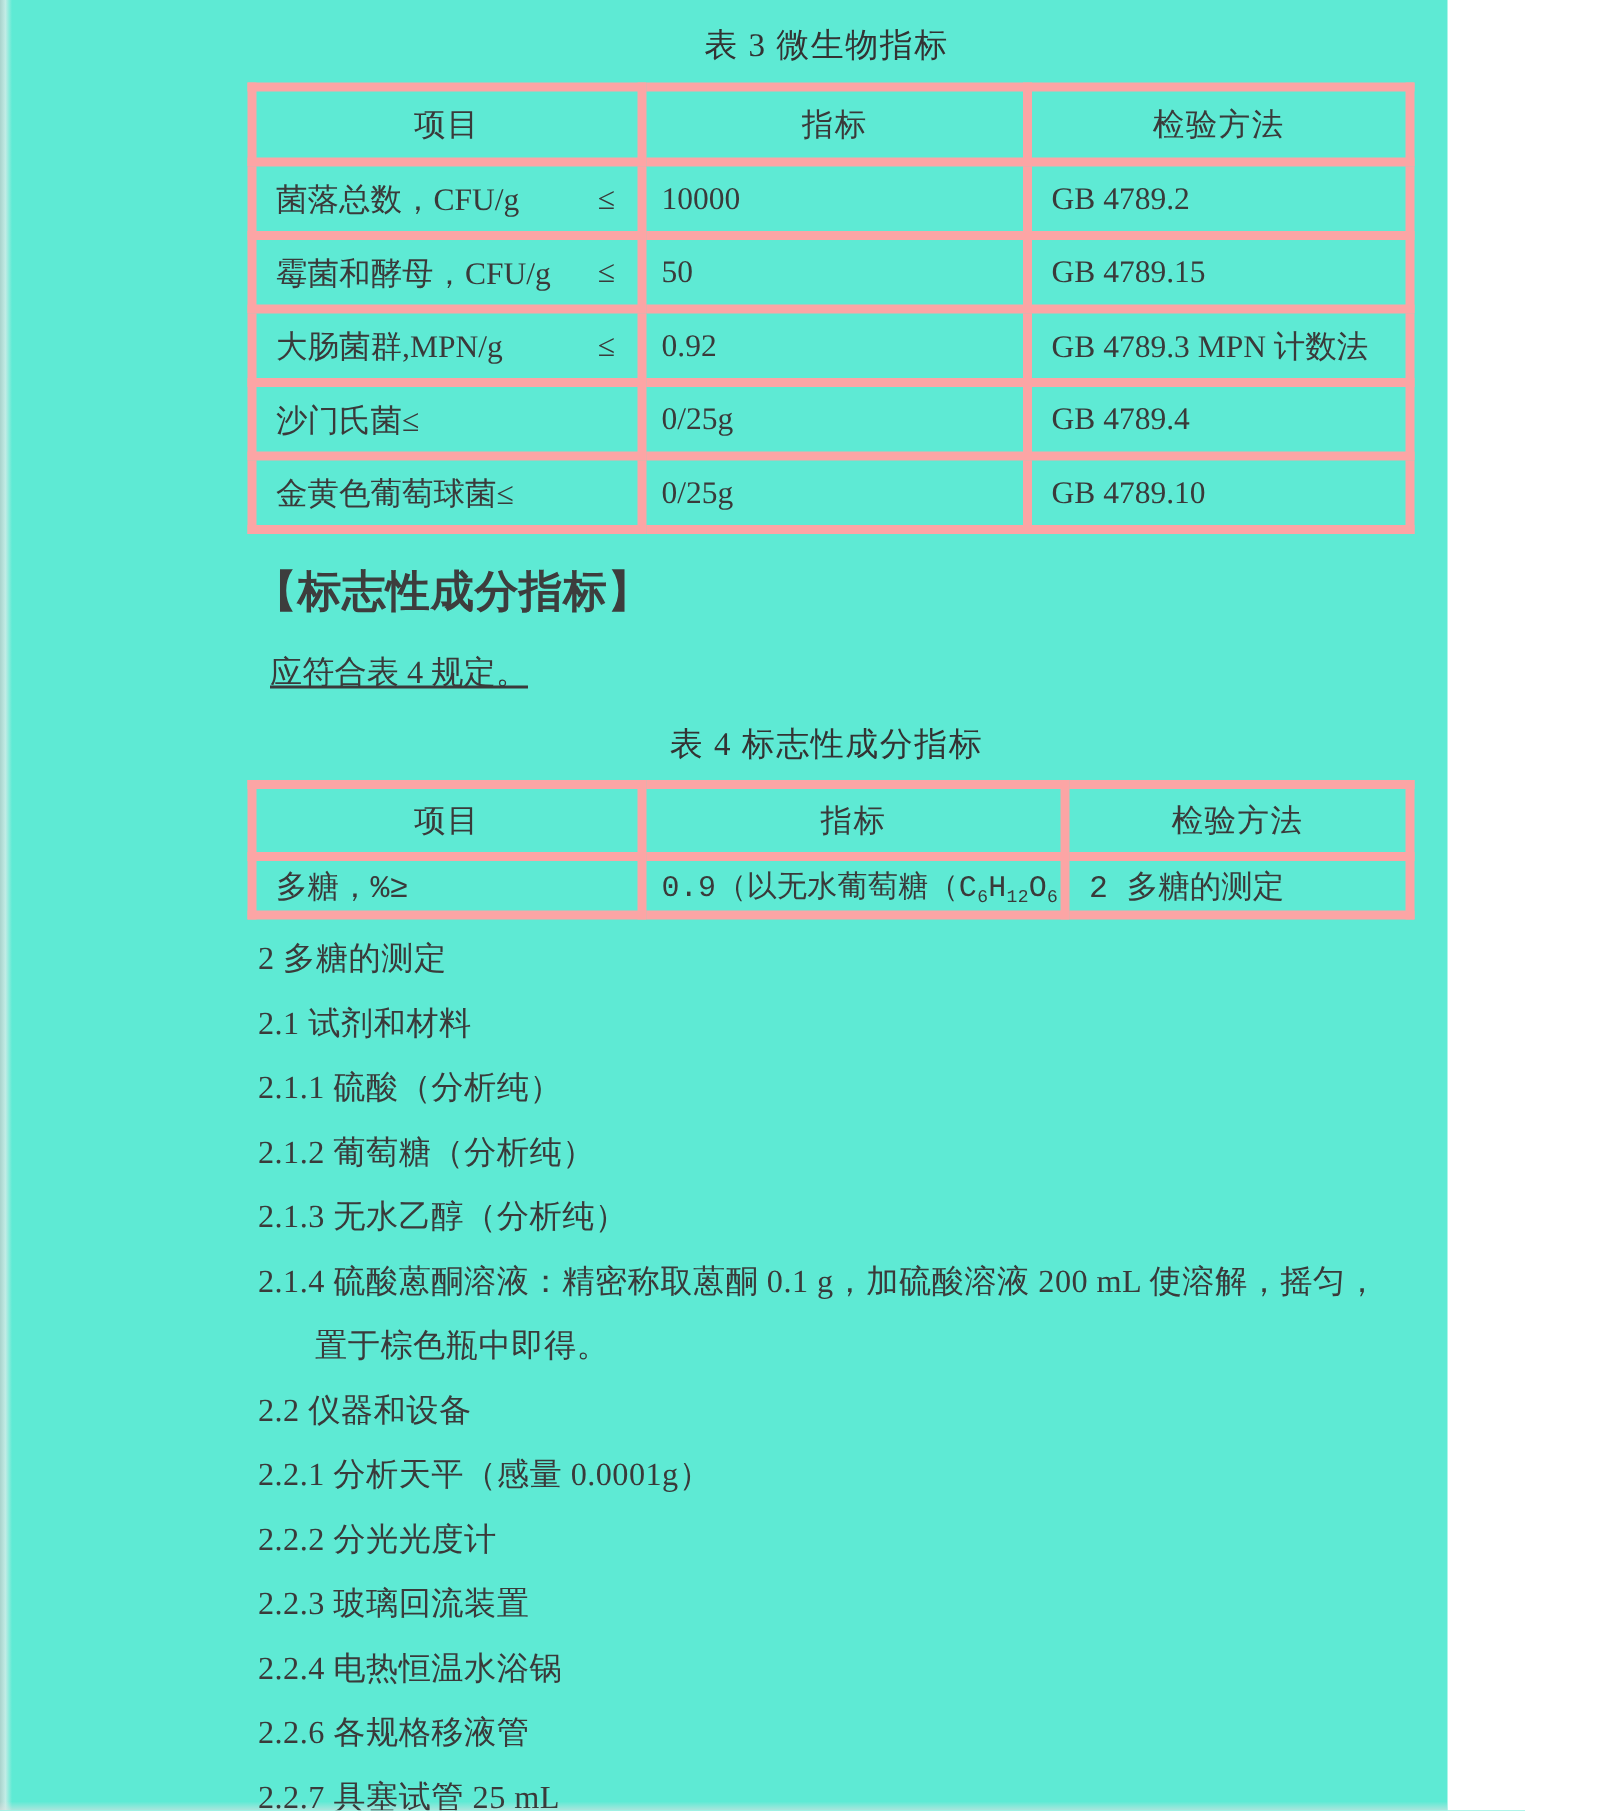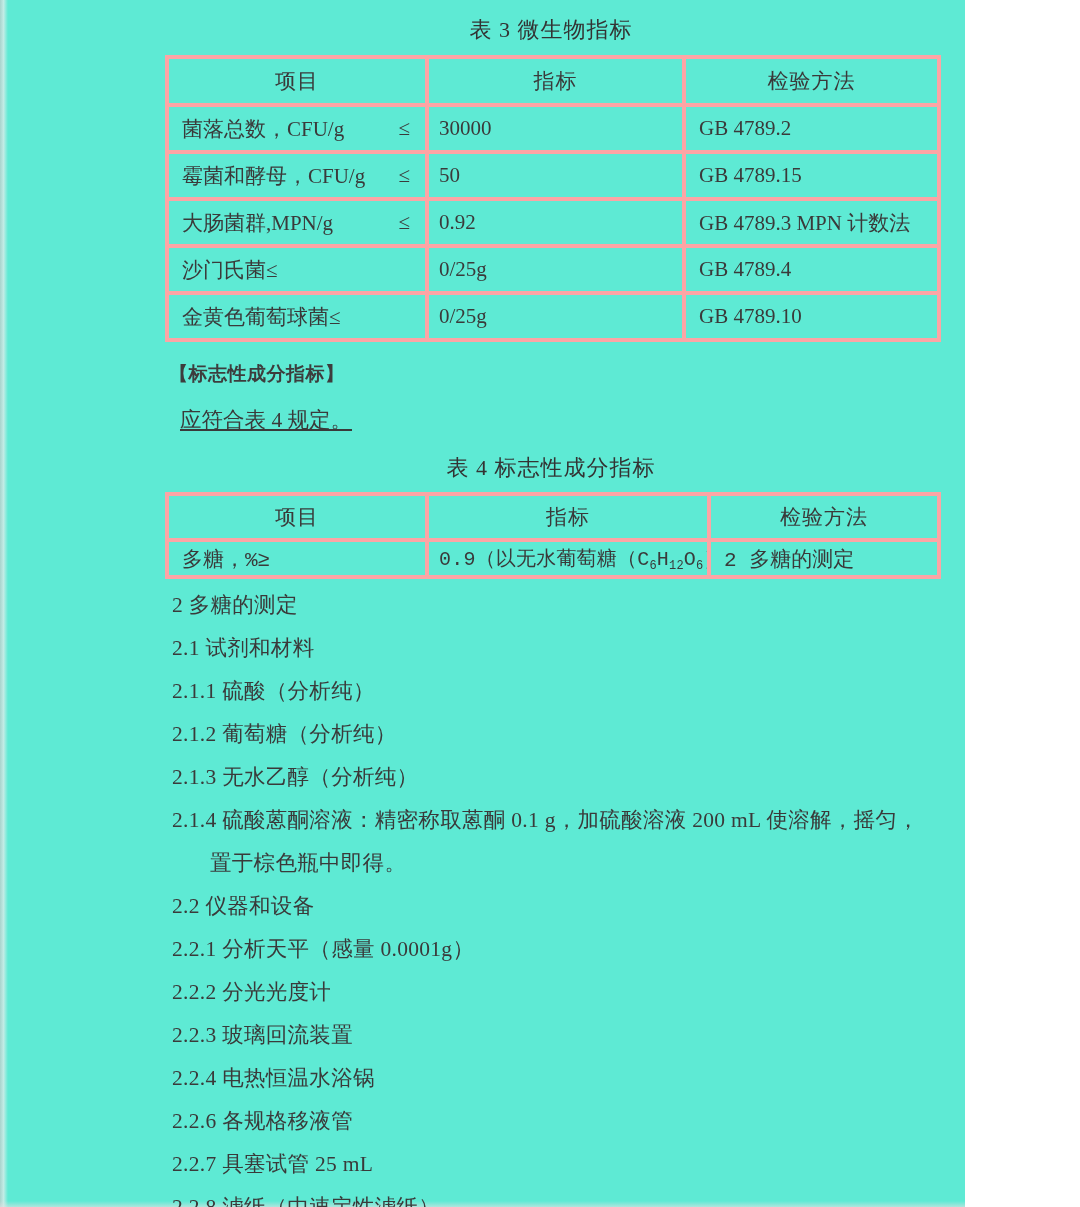--- a/index.html
+++ b/index.html
@@ -27,37 +27,37 @@
     letter-spacing:1px;
   }
   .title3{margin-top:15px;}
   .title4{margin-top:19px;}
   table{
     border-collapse:collapse;table-layout:fixed;width:772px;
     margin-top:9px;
   }
   .t3{margin-top:10px;}
   th,td{
-    border:4px solid #fca5a5;
+    border:6px solid #fca5a5;
     font-size:21px;color:#3a3a3a;font-weight:normal;
     overflow:hidden;white-space:nowrap;
   }
   th{text-align:center;letter-spacing:1px;}
   .t3 th{height:42px;}
   .t3 td{height:43px;}
   .t4 th{height:40px;}
   .t4 td{height:33px;font-family:Liberation Mono, monospace;}
   td.c-item{padding:0 15px 0 13px;}
   td.c-val{padding:0 8px 0 10px;}
   td.c-method{padding:0 8px 0 13px;}
   .cellflex{display:flex;justify-content:space-between;align-items:center;}
   .t4 td.c-val{font-size:20px;letter-spacing:.2px;}
   sub{font-size:12px;vertical-align:-4px;line-height:0;}
   .sec-head{
-    margin:19px 0 0 4px;font-size:19px;font-weight:600;color:#3d3d3d;
+    margin:19px 0 0 4px;font-size:29px;font-weight:600;color:#3d3d3d;
     letter-spacing:.5px;
   }
   .sec-note{margin:18px 0 0 15px;font-size:21.5px;text-decoration:underline;}
   .list{margin-top:5px;padding-left:7px;font-size:21.5px;line-height:43px;}
   .list-item{padding-left:38px;text-indent:-38px;letter-spacing:.3px;}
 </style>
 </head>
 <body>
 
 <div class="page">
@@ -82,21 +82,21 @@
         </tr>
       </thead>
       <tbody>
         <tr>
           <td class="c-item">
               <div class="cellflex">
                 <span>菌落总数，CFU/g</span>
                 <span>≤</span>
               </div>
             </td>
-          <td class="c-val">30000</td>
+          <td class="c-val">10000</td>
           <td class="c-method">GB 4789.2</td>
         </tr>
         <tr>
           <td class="c-item">
               <div class="cellflex">
                 <span>霉菌和酵母，CFU/g</span>
                 <span>≤</span>
               </div>
             </td>
           <td class="c-val">50</td>

